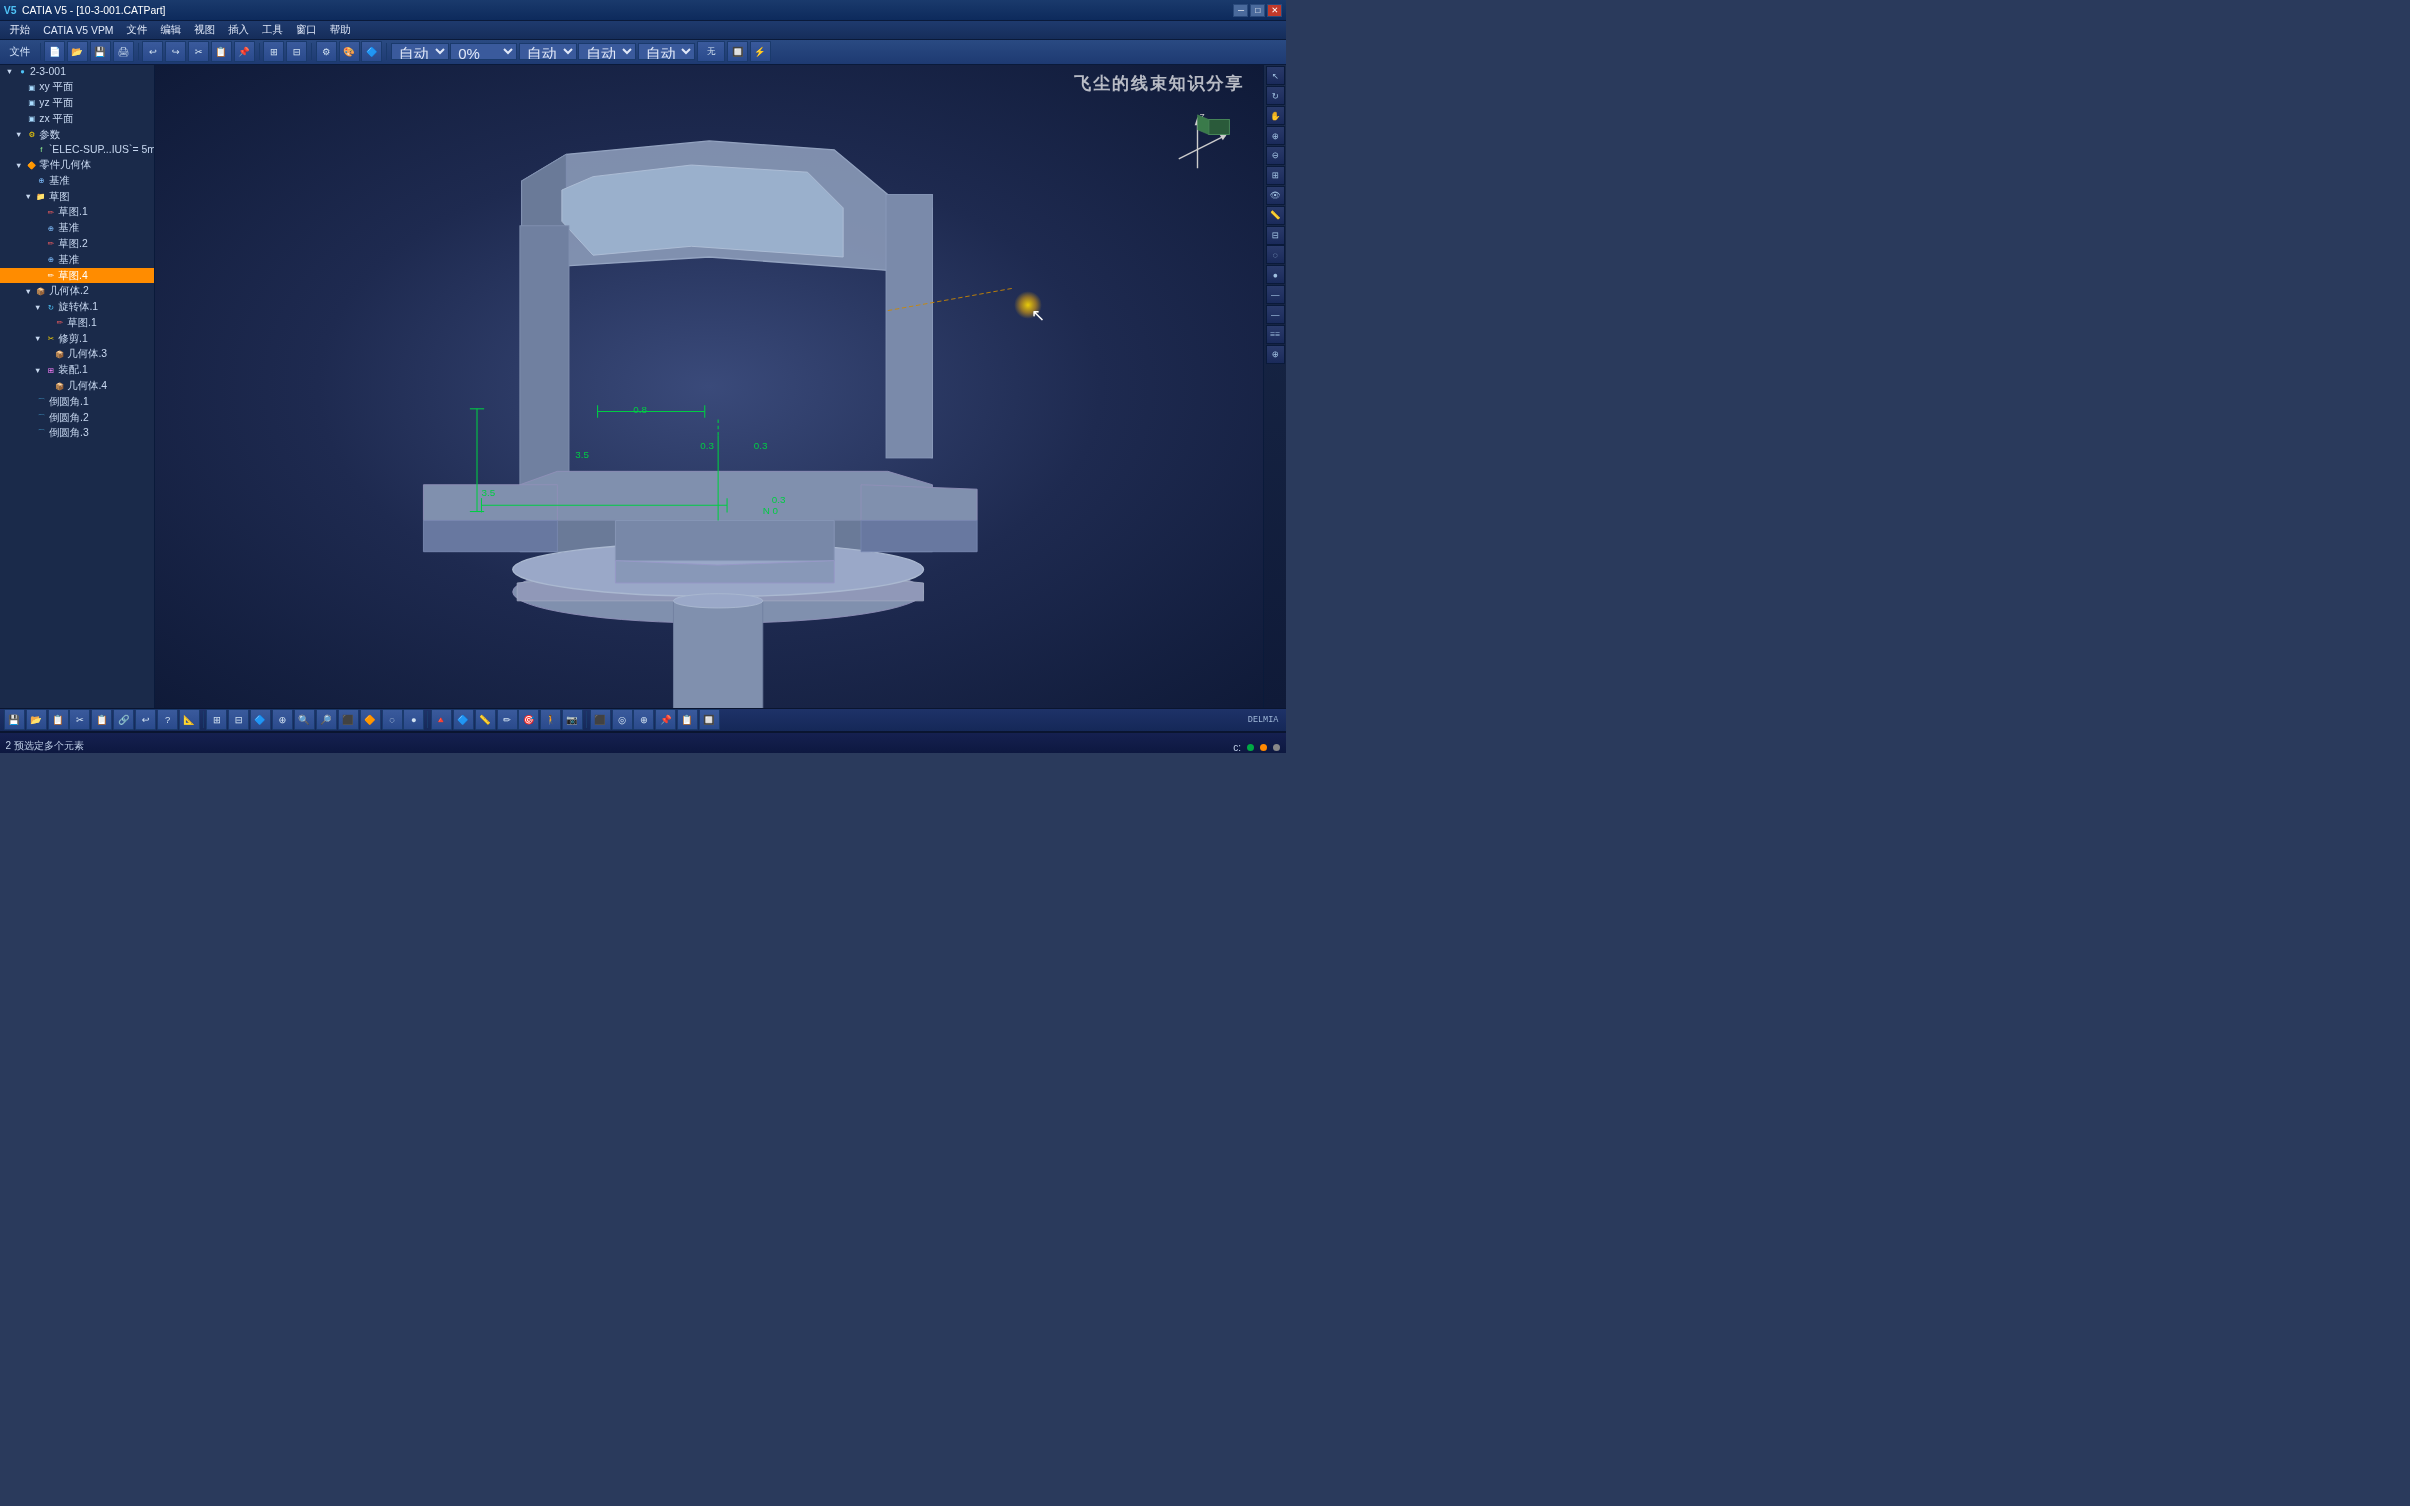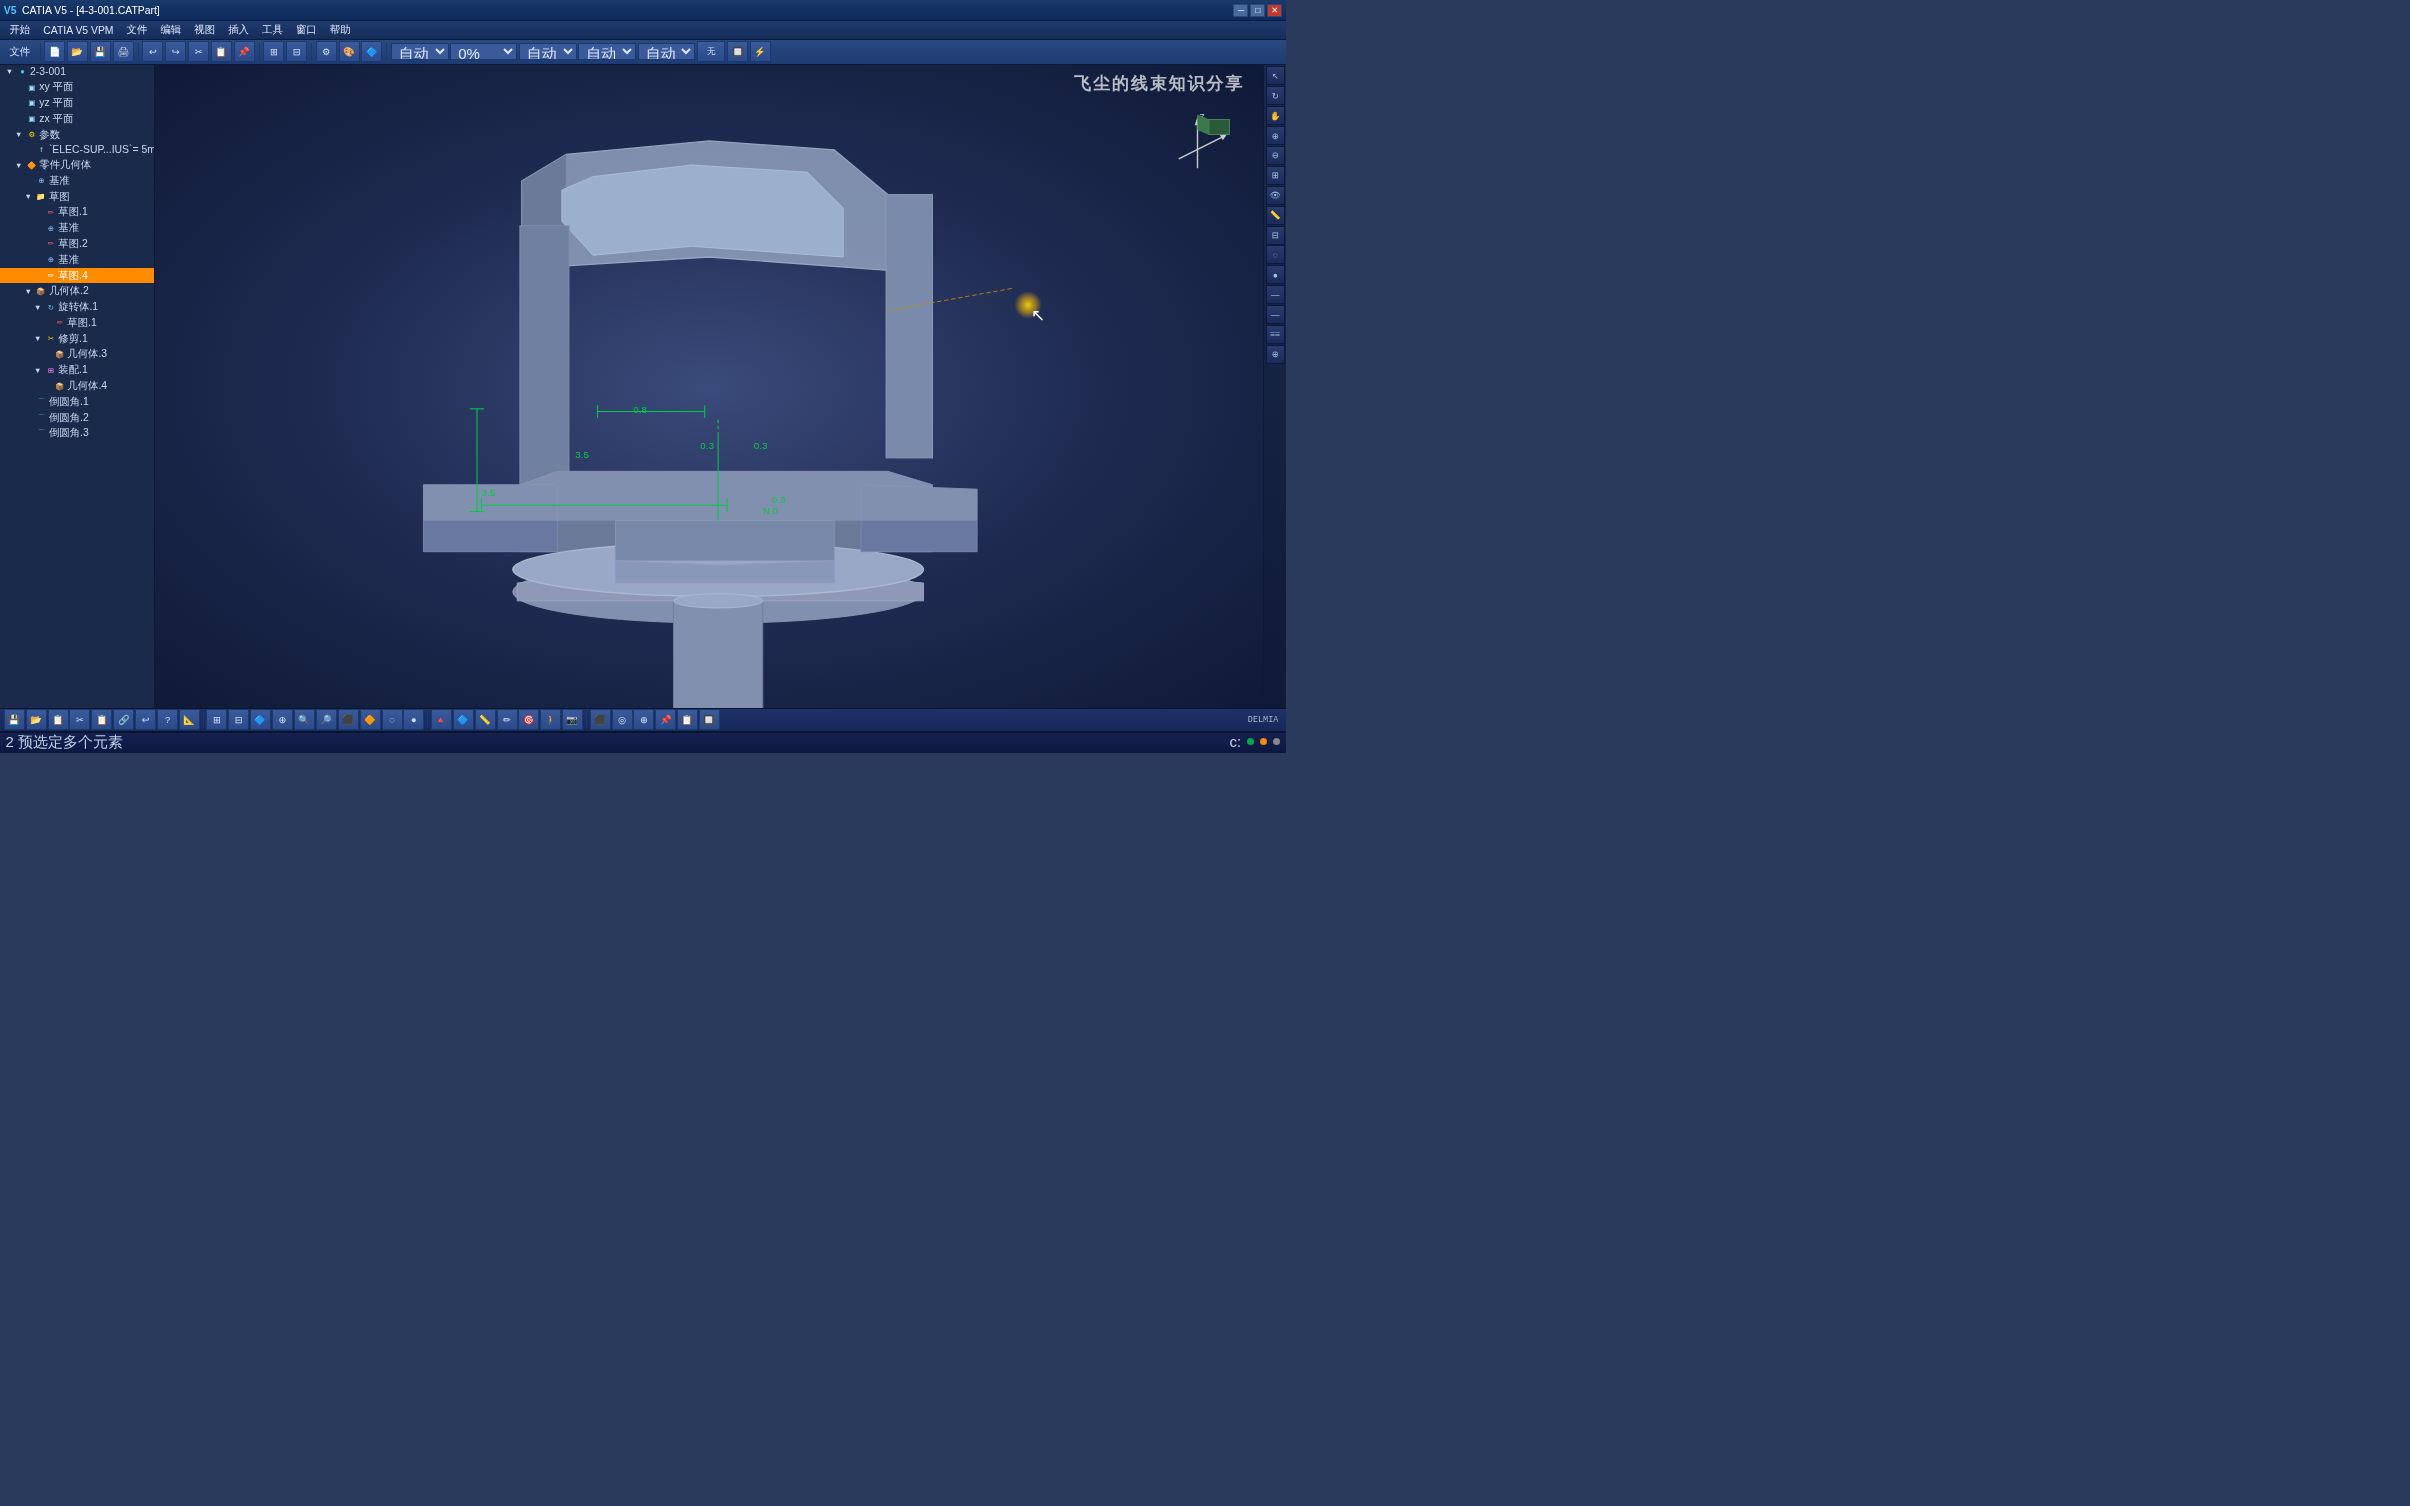--- a/index.html
+++ b/index.html
@@ -193,24 +193,24 @@
       padding: 0 3.8px;
       gap: 0.9px;
       overflow: hidden;
     }
 
     
     #statusbar {
       height: 21px;
       background: linear-gradient(to bottom, #152050, #0d1840);
       display: flex;
-      align-items: flex-start;
+      align-items: flex-end;
       border-top: 0.9px solid #0a1530;
       color: #c0d0e8;
-      font-size: 15px;
+      font-size: 10px;
       padding: 0 5.6px;
       gap: 11.3px;
     }
     #statusbar .status-right {
       margin-left: auto;
       display: flex;
       align-items: center;
       gap: 5.6px;
     }
     .status-indicator {
@@ -262,21 +262,21 @@
       border-radius: 50%;
       pointer-events: none;
     }
   </style>
 </head>
 <body>
 
 <div id="titlebar">
   <div class="title-left">
     <span style="color:#4fc3f7; font-weight:bold; font-size:10.4px;">V5</span>
-    <span>CATIA V5 - [4-3-001.CATPart]</span>
+    <span>CATIA V5 - [10-3-001.CATPart]</span>
   </div>
   <div class="title-right">
     <div class="title-btn">─</div>
     <div class="title-btn">□</div>
     <div class="title-btn close">✕</div>
   </div>
 </div>
 
 <div id="menubar">
   <div class="menu-item">开始</div>

